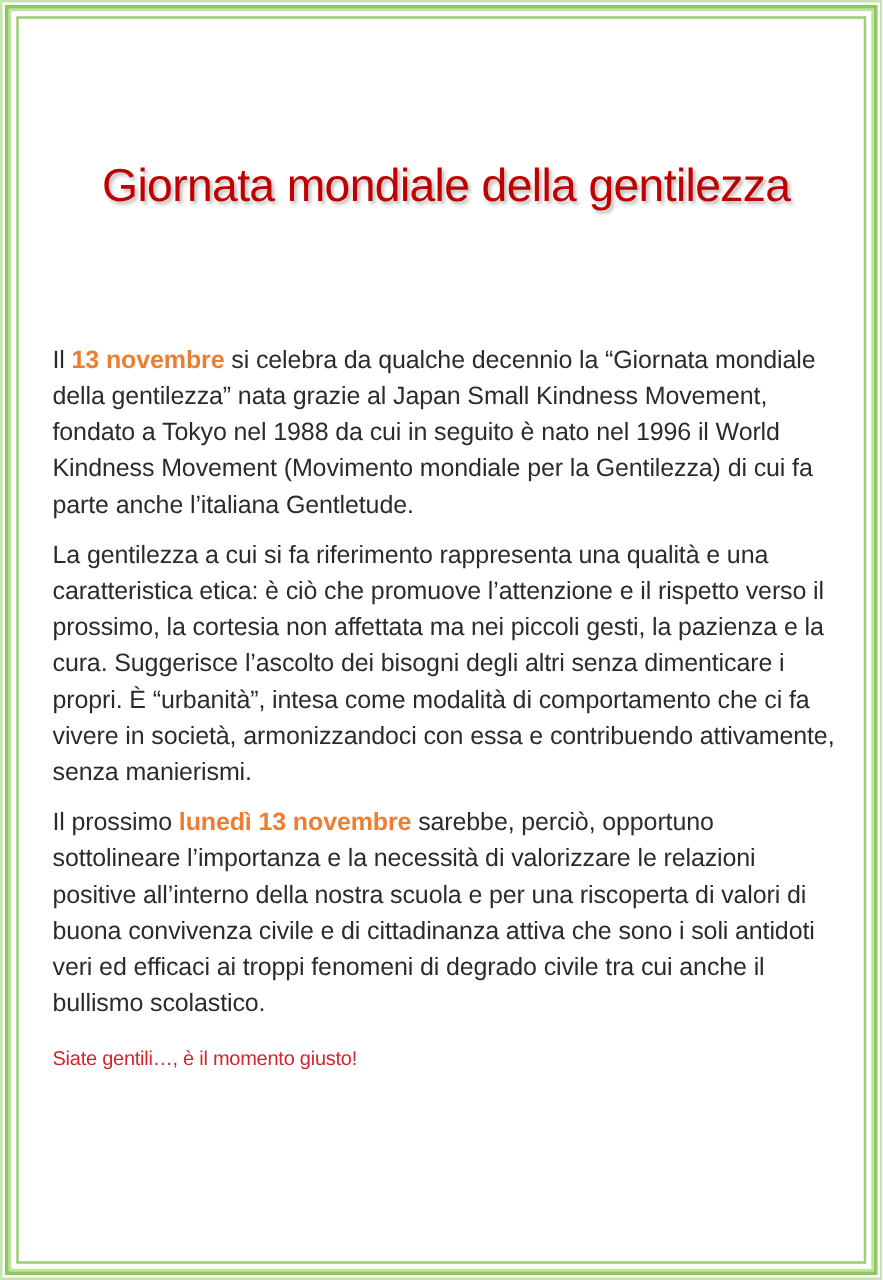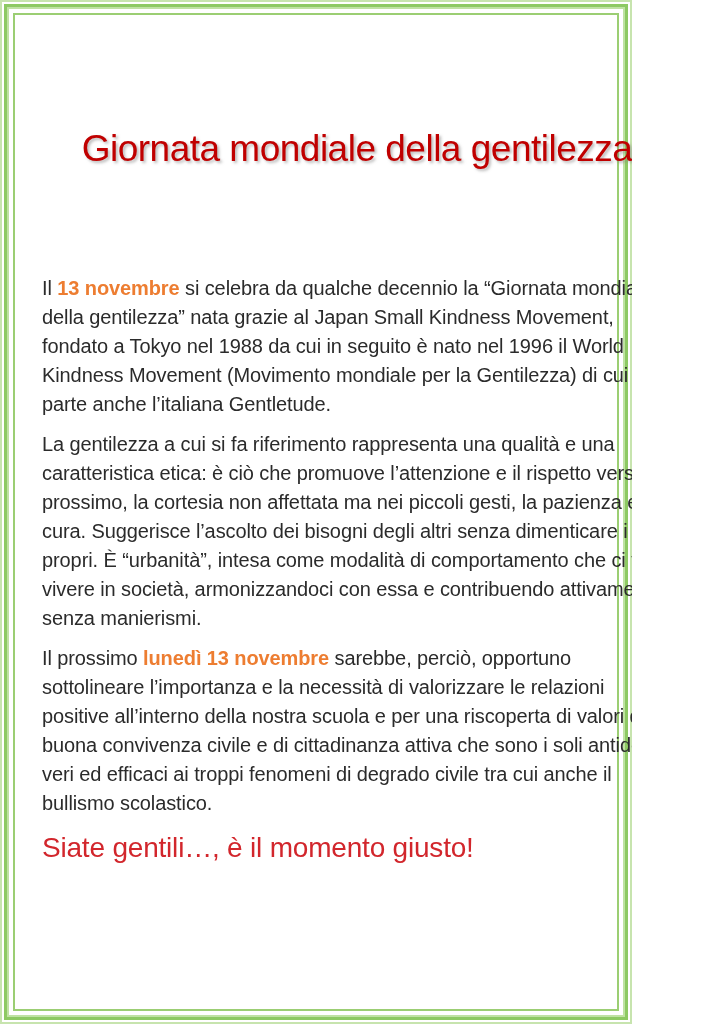--- a/index.html
+++ b/index.html
@@ -2,21 +2,21 @@
 <html style="--title-red: #c00000; --closing-red: #d2262c; --orange: #ed7d31; --body-text: #2b2b2b; --border-main: #8dc963; --border-light: #c7e4ae; --border-mid: #bfe2a3; --border-thin: #9bce73;"><head>
 <meta charset="utf-8">
 <style>
   html, body {
     margin: 0;
     padding: 0;
     background: #ffffff;
   }
   .page {
     position: relative;
-    width: 632px;
+    width: 706px;
     height: 1024px;
     background: #ffffff;
     overflow: hidden;
     font-family: "Liberation Sans", sans-serif;
     text-decoration: underline;
   }
   
   .border-line { position: absolute; pointer-events: none; }
   .b1 { inset: 0;    border: 2px solid var(--border-light, #c7e4ae); }
   .b2 { inset: 4px;  border: 3px solid var(--border-main, #8dc963); }
@@ -48,21 +48,21 @@
     line-height: 29px;
     letter-spacing: -0.1px;
     color: var(--body-text, #2b2b2b);
   }
   .body-paragraphs .hl {
     color: var(--orange, #ed7d31);
     font-weight: bold;
   }
   .closing {
     margin: 15px 0 0 0;
-    font-size: 28px;
+    font-size: 16px;
     line-height: 30px;
     letter-spacing: -0.2px;
     color: var(--closing-red, #d2262c);
   }
 </style>
 </head>
 <body>
 
 <div class="page">
   <div class="border-line b1"></div>

